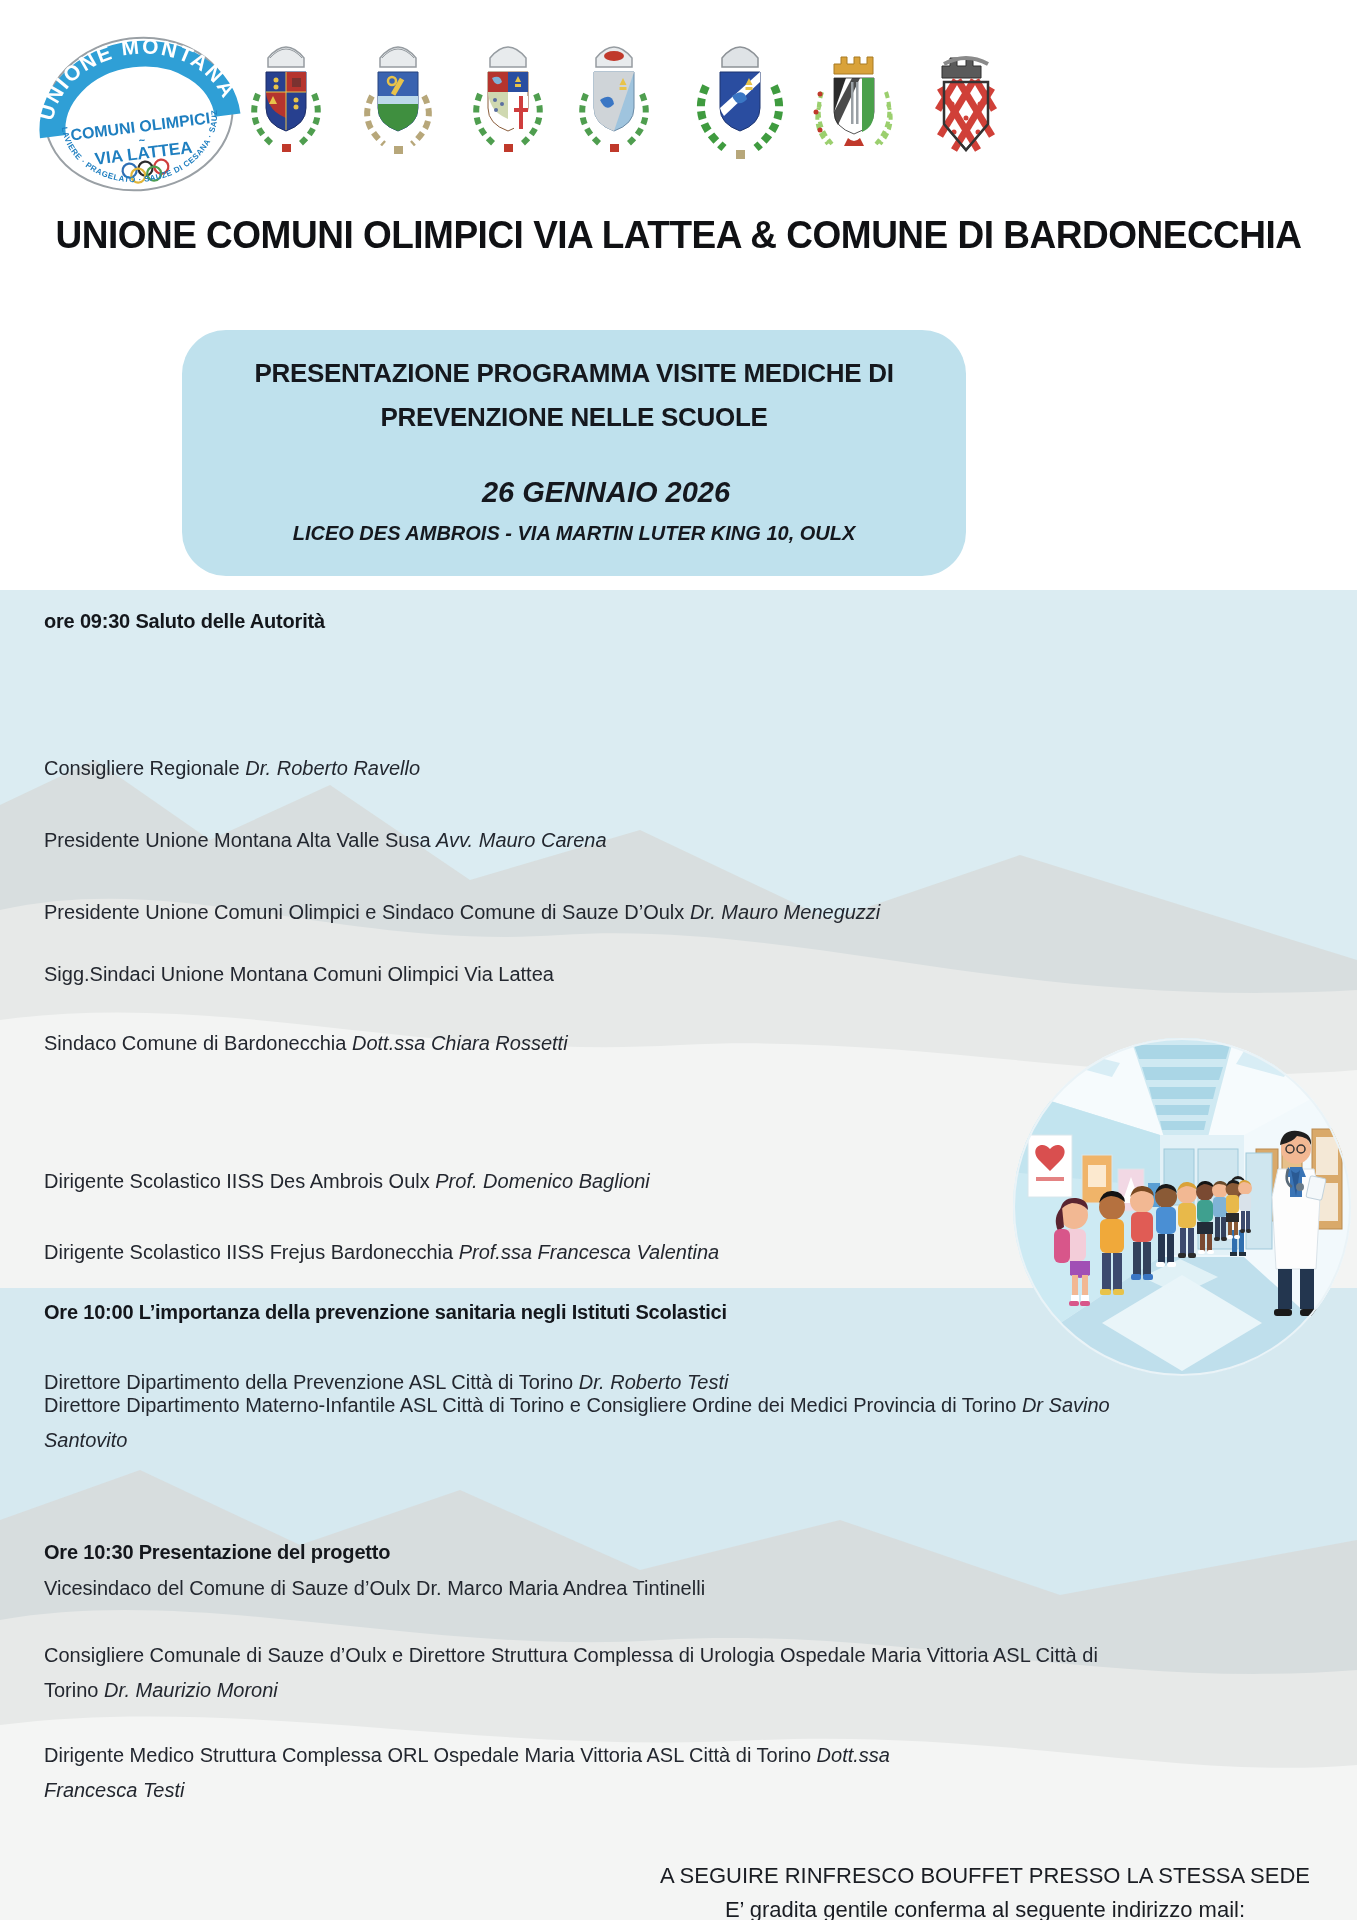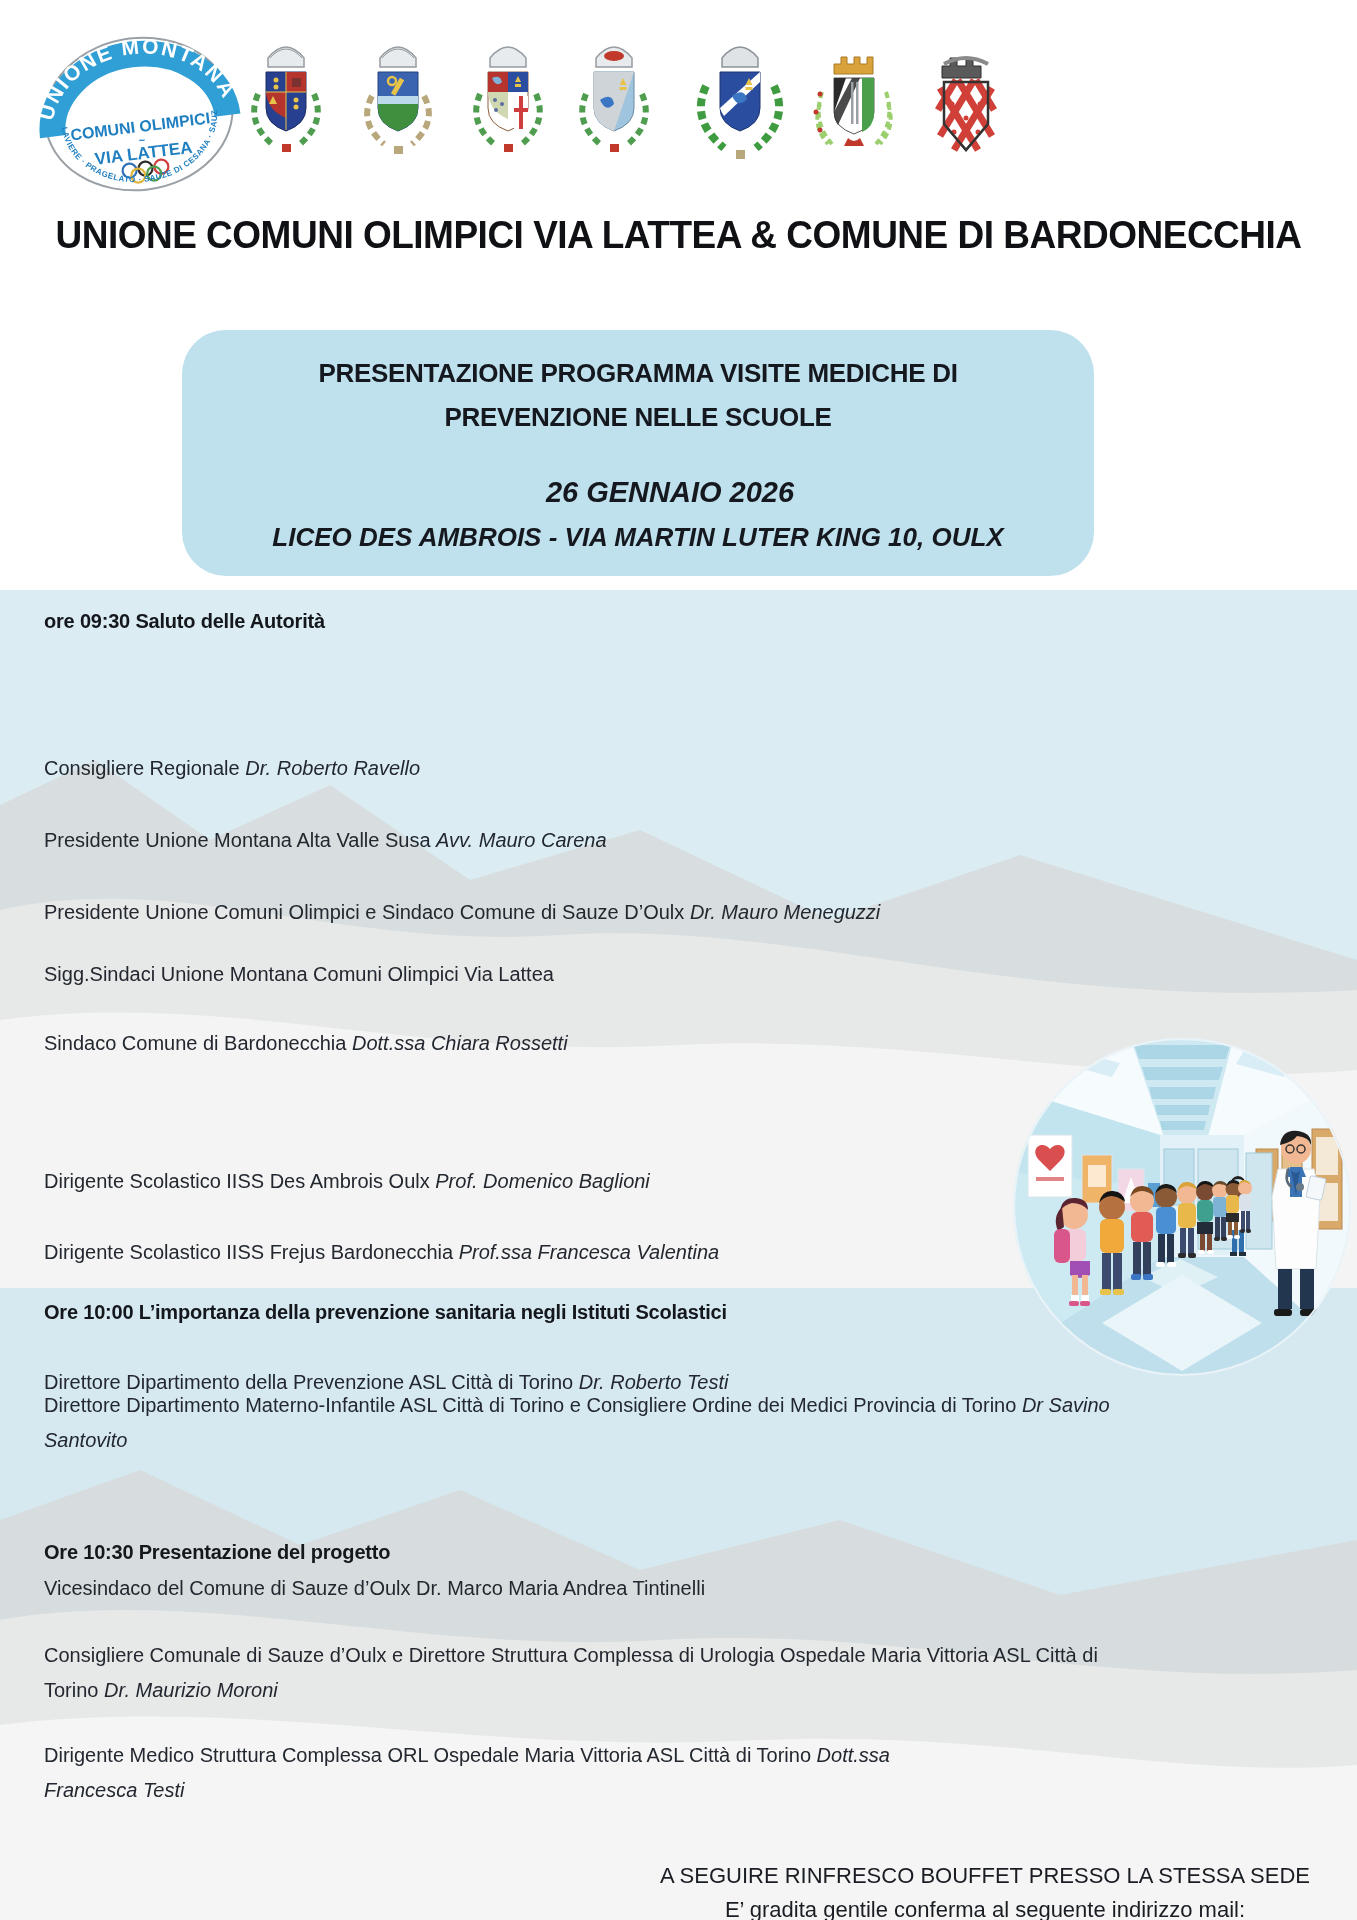--- a/index.html
+++ b/index.html
@@ -3,26 +3,26 @@
 <meta charset="utf-8">
 <style>
   html,body{margin:0;padding:0;background:#ffffff;}
   .page{position:relative;width:1357px;height:1920px;background:#ffffff;overflow:hidden;
         font-family:"Liberation Sans",sans-serif;color:#23272f;}
   .abs{position:absolute;}
   
   .main-title{position:absolute;top:214px;left:0;width:1357px;text-align:center;
       font-weight:bold;font-size:37px;letter-spacing:-0.5px;color:#101114;transform:scaleY(1.06);}
   
-  .event-box{position:absolute;left:182px;top:330px;width:912px;height:246px;
+  .event-box{position:absolute;left:182px;top:330px;width:784px;height:246px;
       background:#bfe1ed;border-radius:44px;}
   .box-line{position:absolute;left:0;width:100%;text-align:center;font-weight:bold;color:#15181e;}
   .box-h{font-size:26px;letter-spacing:-0.3px;}
   .box-date{font-size:29px;font-style:italic;padding-left:32px;}
-  .box-venue{font-size:26px;font-style:italic;}
+  .box-venue{font-size:20px;font-style:italic;}
   
   .line{position:absolute;left:44px;font-size:20px;line-height:35px;color:#23272f;}
   .line .it{font-style:italic;}
   .bold{font-weight:bold;letter-spacing:-0.2px;color:#14171c;}
   
   .footer{position:absolute;right:47px;top:1859px;text-align:center;font-size:22px;
       line-height:33.5px;color:#1a1d23;}
   .footer b{font-weight:normal;}
   .crest{position:absolute;top:34px;}
   .logo-wrap{position:absolute;left:36px;top:26px;transform:rotate(-7deg);}

